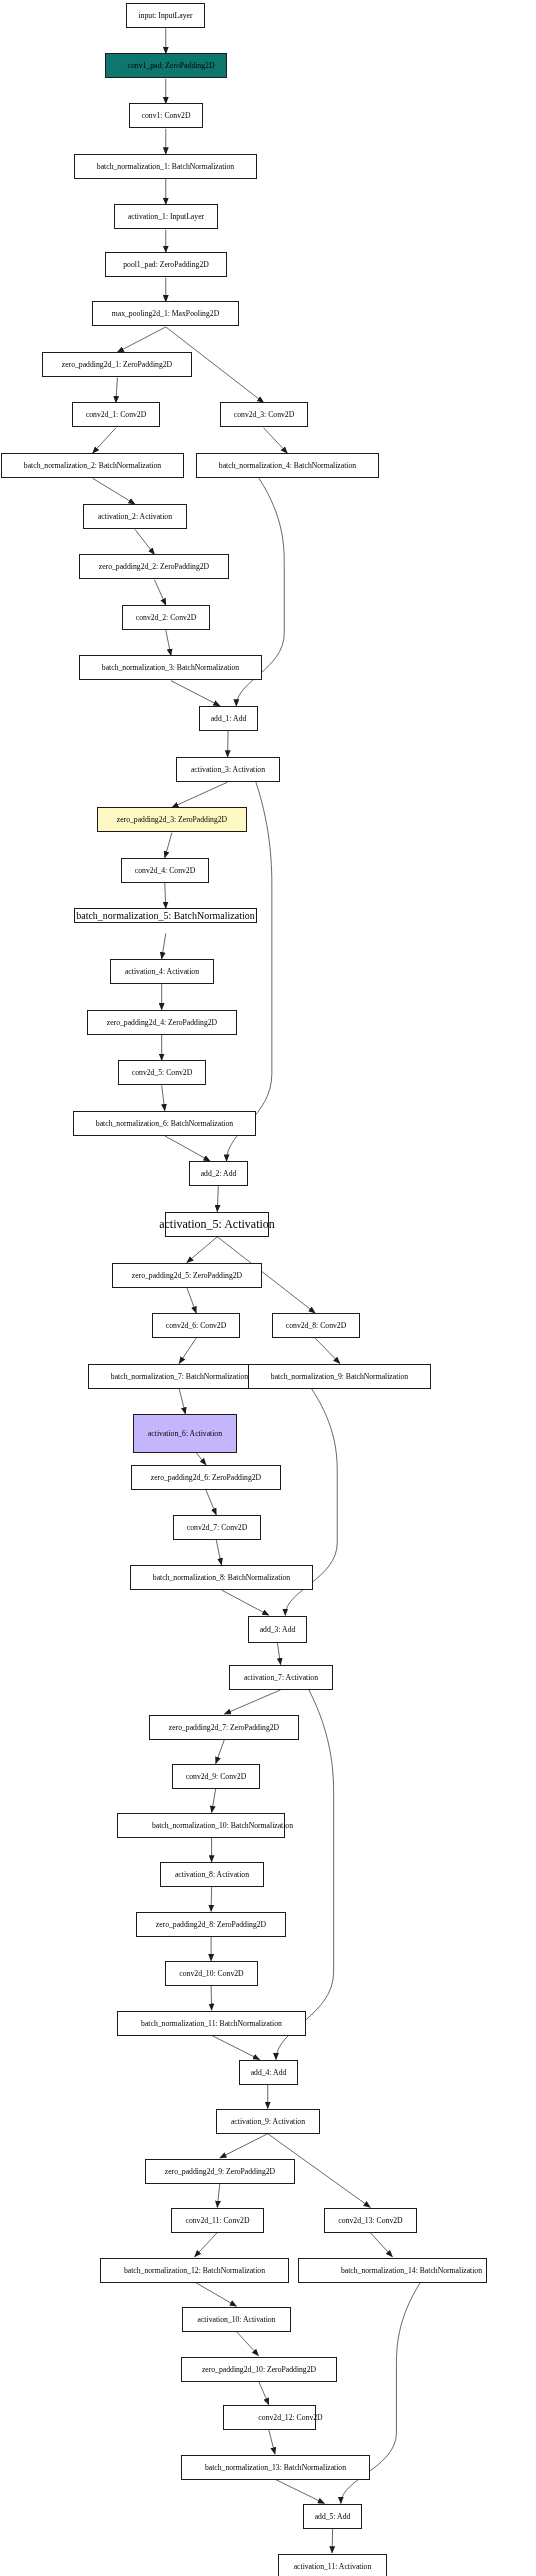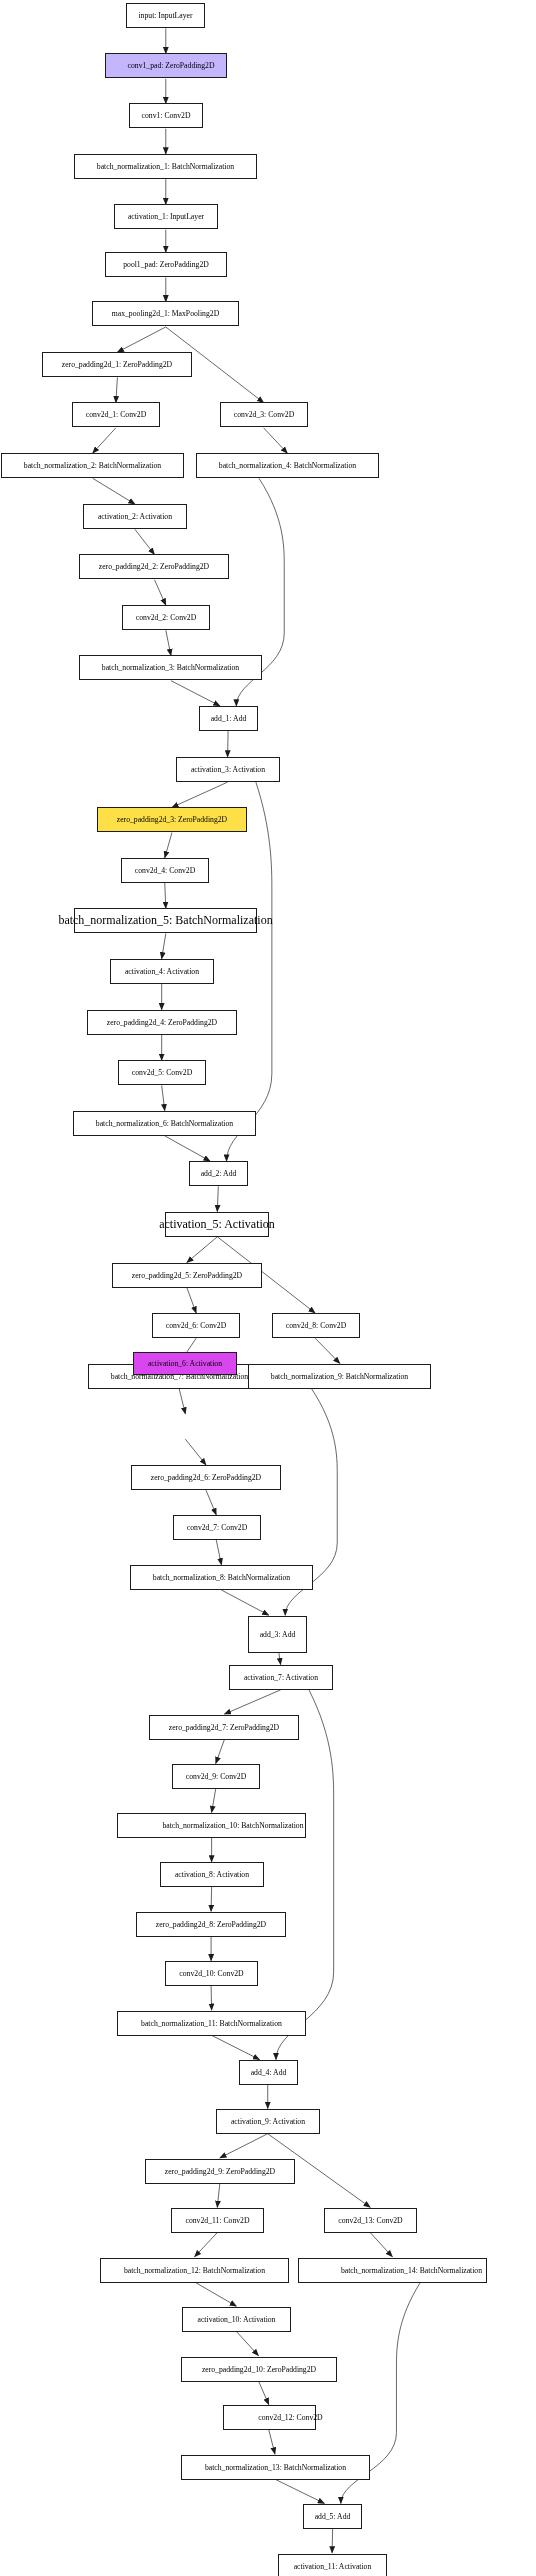--- a/index.html
+++ b/index.html
@@ -113,60 +113,60 @@
       <path d="M619,7209 L619,7256" fill="none" stroke="#1c1c1c" stroke-width="1.3" marker-end="url(#arr)"></path>
       <path d="M619,7305 L619,7352" fill="none" stroke="#1c1c1c" stroke-width="1.3" marker-end="url(#arr)"></path>
       <path d="M619,7401 L711,7448" fill="none" stroke="#1c1c1c" stroke-width="1.3" marker-end="url(#arr)"></path>
       <path d="M727,7497 L728,7639" fill="none" stroke="#1c1c1c" stroke-width="1.3" marker-end="url(#arr)"></path>
       <path d="M728,7688 L722,7737" fill="none" stroke="#1c1c1c" stroke-width="1.3" marker-end="url(#arr)"></path>
       <path d="M722,7786 L720,7836" fill="none" stroke="#1c1c1c" stroke-width="1.3" marker-end="url(#arr)"></path>
       <path d="M720,7885 L720,7934" fill="none" stroke="#1c1c1c" stroke-width="1.3" marker-end="url(#arr)"></path>
     </svg>
 
 <div class="node" style="left: 126px; top: 2.6px; width: 79px; height: 25px; background: rgb(255, 255, 255); border-color: rgb(28, 28, 28); color: rgb(0, 0, 0); font-size: 7.7px;">input: InputLayer</div>
-    <div class="node" style="left: 105px; top: 53px; width: 122px; height: 25px; background: #c4b5fd; border-color: rgb(28, 28, 28); color: rgb(0, 0, 0); font-size: 7.7px; padding-left: 10px;">conv1_pad: ZeroPadding2D</div>
+    <div class="node" style="left: 105px; top: 53px; width: 122px; height: 25px; background: #0f766e; border-color: rgb(28, 28, 28); color: rgb(0, 0, 0); font-size: 7.7px; padding-left: 10px;">conv1_pad: ZeroPadding2D</div>
     <div class="node" style="left: 129px; top: 103px; width: 74px; height: 25px; background: rgb(255, 255, 255); border-color: rgb(28, 28, 28); color: rgb(0, 0, 0); font-size: 7.7px;">conv1: Conv2D</div>
     <div class="node" style="left: 74px; top: 154px; width: 183px; height: 25px; background: rgb(255, 255, 255); border-color: rgb(28, 28, 28); color: rgb(0, 0, 0); font-size: 7.7px;">batch_normalization_1: BatchNormalization</div>
     <div class="node" style="left: 114px; top: 204px; width: 104px; height: 25px; background: rgb(255, 255, 255); border-color: rgb(28, 28, 28); color: rgb(0, 0, 0); font-size: 7.7px;">activation_1: InputLayer</div>
     <div class="node" style="left: 105px; top: 252px; width: 122px; height: 25px; background: rgb(255, 255, 255); border-color: rgb(28, 28, 28); color: rgb(0, 0, 0); font-size: 7.7px;">pool1_pad: ZeroPadding2D</div>
     <div class="node" style="left: 92px; top: 301px; width: 147px; height: 25px; background: rgb(255, 255, 255); border-color: rgb(28, 28, 28); color: rgb(0, 0, 0); font-size: 7.7px;">max_pooling2d_1: MaxPooling2D</div>
     <div class="node" style="left: 42px; top: 352px; width: 150px; height: 25px; background: rgb(255, 255, 255); border-color: rgb(28, 28, 28); color: rgb(0, 0, 0); font-size: 7.7px;">zero_padding2d_1: ZeroPadding2D</div>
     <div class="node" style="left: 72px; top: 402px; width: 88px; height: 25px; background: rgb(255, 255, 255); border-color: rgb(28, 28, 28); color: rgb(0, 0, 0); font-size: 7.7px;">conv2d_1: Conv2D</div>
     <div class="node" style="left: 220px; top: 402px; width: 88px; height: 25px; background: rgb(255, 255, 255); border-color: rgb(28, 28, 28); color: rgb(0, 0, 0); font-size: 7.7px;">conv2d_3: Conv2D</div>
     <div class="node" style="left: 1px; top: 453px; width: 183px; height: 25px; background: rgb(255, 255, 255); border-color: rgb(28, 28, 28); color: rgb(0, 0, 0); font-size: 7.7px;">batch_normalization_2: BatchNormalization</div>
     <div class="node" style="left: 196px; top: 453px; width: 183px; height: 25px; background: rgb(255, 255, 255); border-color: rgb(28, 28, 28); color: rgb(0, 0, 0); font-size: 7.7px;">batch_normalization_4: BatchNormalization</div>
     <div class="node" style="left: 83px; top: 504px; width: 104px; height: 25px; background: rgb(255, 255, 255); border-color: rgb(28, 28, 28); color: rgb(0, 0, 0); font-size: 7.7px;">activation_2: Activation</div>
     <div class="node" style="left: 79px; top: 554px; width: 150px; height: 25px; background: rgb(255, 255, 255); border-color: rgb(28, 28, 28); color: rgb(0, 0, 0); font-size: 7.7px;">zero_padding2d_2: ZeroPadding2D</div>
     <div class="node" style="left: 122px; top: 605px; width: 88px; height: 25px; background: rgb(255, 255, 255); border-color: rgb(28, 28, 28); color: rgb(0, 0, 0); font-size: 7.7px;">conv2d_2: Conv2D</div>
     <div class="node" style="left: 79px; top: 655px; width: 183px; height: 25px; background: rgb(255, 255, 255); border-color: rgb(28, 28, 28); color: rgb(0, 0, 0); font-size: 7.7px;">batch_normalization_3: BatchNormalization</div>
     <div class="node" style="left: 199px; top: 706px; width: 59px; height: 25px; background: rgb(255, 255, 255); border-color: rgb(28, 28, 28); color: rgb(0, 0, 0); font-size: 7.7px;">add_1: Add</div>
     <div class="node" style="left: 176px; top: 757px; width: 104px; height: 25px; background: rgb(255, 255, 255); border-color: rgb(28, 28, 28); color: rgb(0, 0, 0); font-size: 7.7px;">activation_3: Activation</div>
-    <div class="node" style="left: 97px; top: 807px; width: 150px; height: 25px; background: #fde047; border-color: rgb(28, 28, 28); color: rgb(0, 0, 0); font-size: 7.7px;">zero_padding2d_3: ZeroPadding2D</div>
+    <div class="node" style="left: 97px; top: 807px; width: 150px; height: 25px; background: #fef9c3; border-color: rgb(28, 28, 28); color: rgb(0, 0, 0); font-size: 7.7px;">zero_padding2d_3: ZeroPadding2D</div>
     <div class="node" style="left: 121px; top: 858px; width: 88px; height: 25px; background: rgb(255, 255, 255); border-color: rgb(28, 28, 28); color: rgb(0, 0, 0); font-size: 7.7px;">conv2d_4: Conv2D</div>
-    <div class="node" style="left: 74px; top: 908px; width: 183px; height: 25px; background: rgb(255, 255, 255); border-color: rgb(28, 28, 28); color: rgb(0, 0, 0); font-size: 12px;">batch_normalization_5: BatchNormalization</div>
+    <div class="node" style="left: 74px; top: 908px; width: 183px; height: 15px; background: rgb(255, 255, 255); border-color: rgb(28, 28, 28); color: rgb(0, 0, 0); font-size: 10px;">batch_normalization_5: BatchNormalization</div>
     <div class="node" style="left: 110px; top: 959px; width: 104px; height: 25px; background: rgb(255, 255, 255); border-color: rgb(28, 28, 28); color: rgb(0, 0, 0); font-size: 7.7px;">activation_4: Activation</div>
     <div class="node" style="left: 87px; top: 1010px; width: 150px; height: 25px; background: rgb(255, 255, 255); border-color: rgb(28, 28, 28); color: rgb(0, 0, 0); font-size: 7.7px;">zero_padding2d_4: ZeroPadding2D</div>
     <div class="node" style="left: 118px; top: 1060px; width: 88px; height: 25px; background: rgb(255, 255, 255); border-color: rgb(28, 28, 28); color: rgb(0, 0, 0); font-size: 7.7px;">conv2d_5: Conv2D</div>
     <div class="node" style="left: 73px; top: 1111px; width: 183px; height: 25px; background: rgb(255, 255, 255); border-color: rgb(28, 28, 28); color: rgb(0, 0, 0); font-size: 7.7px;">batch_normalization_6: BatchNormalization</div>
     <div class="node" style="left: 189px; top: 1161px; width: 59px; height: 25px; background: rgb(255, 255, 255); border-color: rgb(28, 28, 28); color: rgb(0, 0, 0); font-size: 7.7px;">add_2: Add</div>
     <div class="node" style="left: 165px; top: 1212px; width: 104px; height: 25px; background: rgb(255, 255, 255); border-color: rgb(28, 28, 28); color: rgb(0, 0, 0); font-size: 12px;">activation_5: Activation</div>
     <div class="node" style="left: 112px; top: 1263px; width: 150px; height: 25px; background: rgb(255, 255, 255); border-color: rgb(28, 28, 28); color: rgb(0, 0, 0); font-size: 7.7px;">zero_padding2d_5: ZeroPadding2D</div>
     <div class="node" style="left: 152px; top: 1313px; width: 88px; height: 25px; background: rgb(255, 255, 255); border-color: rgb(28, 28, 28); color: rgb(0, 0, 0); font-size: 7.7px;">conv2d_6: Conv2D</div>
     <div class="node" style="left: 272px; top: 1313px; width: 88px; height: 25px; background: rgb(255, 255, 255); border-color: rgb(28, 28, 28); color: rgb(0, 0, 0); font-size: 7.7px;">conv2d_8: Conv2D</div>
     <div class="node" style="left: 88px; top: 1364px; width: 183px; height: 25px; background: rgb(255, 255, 255); border-color: rgb(28, 28, 28); color: rgb(0, 0, 0); font-size: 7.7px;">batch_normalization_7: BatchNormalization</div>
     <div class="node" style="left: 248px; top: 1364px; width: 183px; height: 25px; background: rgb(255, 255, 255); border-color: rgb(28, 28, 28); color: rgb(0, 0, 0); font-size: 7.7px;">batch_normalization_9: BatchNormalization</div>
-    <div class="node" style="left: 133px; top: 1352px; width: 104px; height: 23px; background: #d946ef; border-color: rgb(28, 28, 28); color: rgb(0, 0, 0); font-size: 7.7px;">activation_6: Activation</div>
+    <div class="node" style="left: 133px; top: 1414px; width: 104px; height: 39px; background: #c4b5fd; border-color: rgb(28, 28, 28); color: rgb(0, 0, 0); font-size: 7.7px;">activation_6: Activation</div>
     <div class="node" style="left: 131px; top: 1465px; width: 150px; height: 25px; background: rgb(255, 255, 255); border-color: rgb(28, 28, 28); color: rgb(0, 0, 0); font-size: 7.7px;">zero_padding2d_6: ZeroPadding2D</div>
     <div class="node" style="left: 173px; top: 1515px; width: 88px; height: 25px; background: rgb(255, 255, 255); border-color: rgb(28, 28, 28); color: rgb(0, 0, 0); font-size: 7.7px;">conv2d_7: Conv2D</div>
     <div class="node" style="left: 130px; top: 1565px; width: 183px; height: 25px; background: rgb(255, 255, 255); border-color: rgb(28, 28, 28); color: rgb(0, 0, 0); font-size: 7.7px;">batch_normalization_8: BatchNormalization</div>
-    <div class="node" style="left: 248px; top: 1616px; width: 59px; height: 37px; background: rgb(255, 255, 255); border-color: rgb(28, 28, 28); color: rgb(0, 0, 0); font-size: 7.7px;">add_3: Add</div>
+    <div class="node" style="left: 248px; top: 1616px; width: 59px; height: 27px; background: rgb(255, 255, 255); border-color: rgb(28, 28, 28); color: rgb(0, 0, 0); font-size: 7.7px;">add_3: Add</div>
     <div class="node" style="left: 229px; top: 1665px; width: 104px; height: 25px; background: rgb(255, 255, 255); border-color: rgb(28, 28, 28); color: rgb(0, 0, 0); font-size: 7.7px;">activation_7: Activation</div>
     <div class="node" style="left: 149px; top: 1715px; width: 150px; height: 25px; background: rgb(255, 255, 255); border-color: rgb(28, 28, 28); color: rgb(0, 0, 0); font-size: 7.7px;">zero_padding2d_7: ZeroPadding2D</div>
     <div class="node" style="left: 172px; top: 1764px; width: 88px; height: 25px; background: rgb(255, 255, 255); border-color: rgb(28, 28, 28); color: rgb(0, 0, 0); font-size: 7.7px;">conv2d_9: Conv2D</div>
-    <div class="node" style="left: 117px; top: 1813px; width: 189px; height: 25px; background: rgb(255, 255, 255); border-color: rgb(28, 28, 28); color: rgb(0, 0, 0); font-size: 7.7px; padding-left: 43px;">batch_normalization_10: BatchNormalization</div>
+    <div class="node" style="left: 117px; top: 1813px; width: 168px; height: 25px; background: rgb(255, 255, 255); border-color: rgb(28, 28, 28); color: rgb(0, 0, 0); font-size: 7.7px; padding-left: 43px;">batch_normalization_10: BatchNormalization</div>
     <div class="node" style="left: 160px; top: 1862px; width: 104px; height: 25px; background: rgb(255, 255, 255); border-color: rgb(28, 28, 28); color: rgb(0, 0, 0); font-size: 7.7px;">activation_8: Activation</div>
     <div class="node" style="left: 136px; top: 1912px; width: 150px; height: 25px; background: rgb(255, 255, 255); border-color: rgb(28, 28, 28); color: rgb(0, 0, 0); font-size: 7.7px;">zero_padding2d_8: ZeroPadding2D</div>
     <div class="node" style="left: 165px; top: 1961px; width: 93px; height: 25px; background: rgb(255, 255, 255); border-color: rgb(28, 28, 28); color: rgb(0, 0, 0); font-size: 7.7px;">conv2d_10: Conv2D</div>
     <div class="node" style="left: 117px; top: 2011px; width: 189px; height: 25px; background: rgb(255, 255, 255); border-color: rgb(28, 28, 28); color: rgb(0, 0, 0); font-size: 7.7px;">batch_normalization_11: BatchNormalization</div>
     <div class="node" style="left: 239px; top: 2060px; width: 59px; height: 25px; background: rgb(255, 255, 255); border-color: rgb(28, 28, 28); color: rgb(0, 0, 0); font-size: 7.7px;">add_4: Add</div>
     <div class="node" style="left: 216px; top: 2109px; width: 104px; height: 25px; background: rgb(255, 255, 255); border-color: rgb(28, 28, 28); color: rgb(0, 0, 0); font-size: 7.7px;">activation_9: Activation</div>
     <div class="node" style="left: 145px; top: 2159px; width: 150px; height: 25px; background: rgb(255, 255, 255); border-color: rgb(28, 28, 28); color: rgb(0, 0, 0); font-size: 7.7px;">zero_padding2d_9: ZeroPadding2D</div>
     <div class="node" style="left: 171px; top: 2208px; width: 93px; height: 25px; background: rgb(255, 255, 255); border-color: rgb(28, 28, 28); color: rgb(0, 0, 0); font-size: 7.7px;">conv2d_11: Conv2D</div>
     <div class="node" style="left: 324px; top: 2208px; width: 93px; height: 25px; background: rgb(255, 255, 255); border-color: rgb(28, 28, 28); color: rgb(0, 0, 0); font-size: 7.7px;">conv2d_13: Conv2D</div>
     <div class="node" style="left: 100px; top: 2258px; width: 189px; height: 25px; background: rgb(255, 255, 255); border-color: rgb(28, 28, 28); color: rgb(0, 0, 0); font-size: 7.7px;">batch_normalization_12: BatchNormalization</div>

